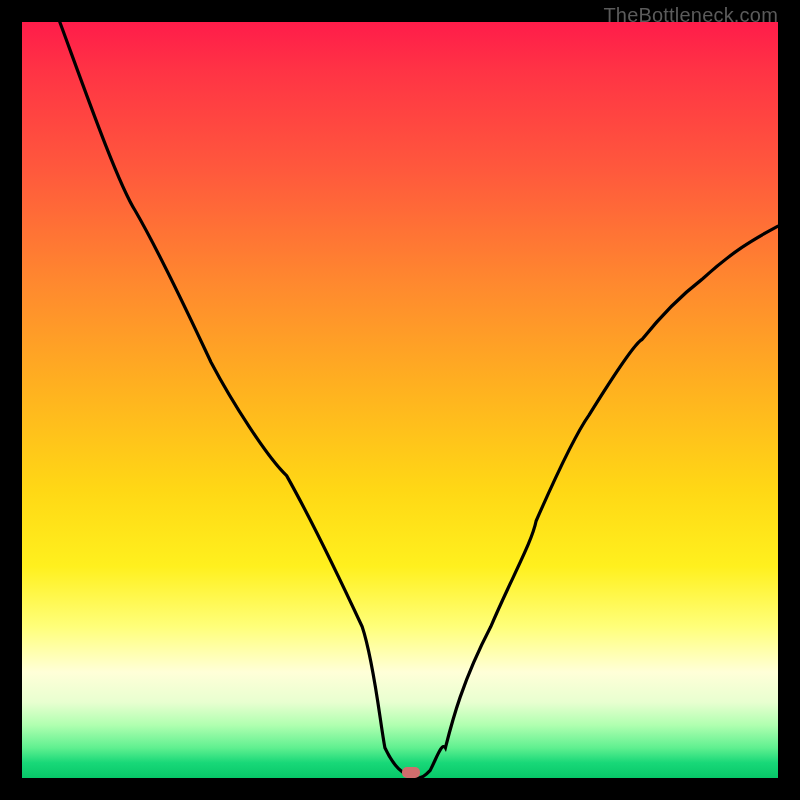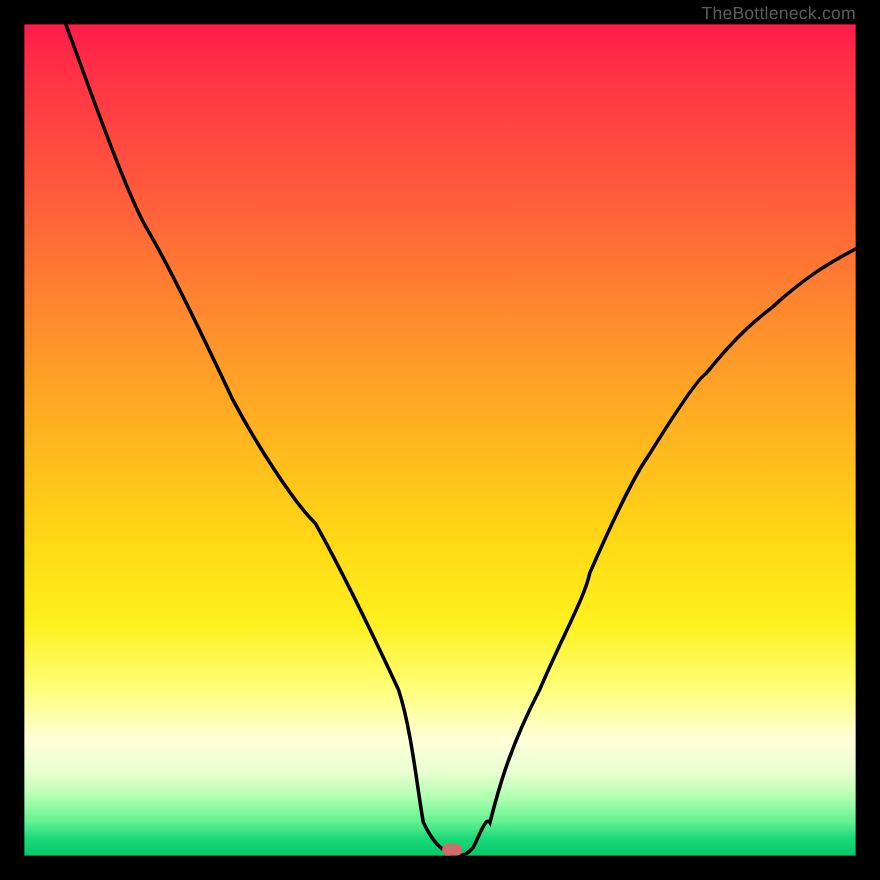--- a/index.html
+++ b/index.html
@@ -51,21 +51,21 @@
     left: 22px;
     width: 756px;
     height: 756px;
     overflow: visible;
   }
   .watermark {
     position: absolute;
     top: 4px;
     right: 22px;
     color: #5b5b5b;
-    font-size: 16px;
+    font-size: 20px;
     letter-spacing: 0.2px;
     font-weight: 400;
   }
   .marker {
     position: absolute;
     width: 18px;
     height: 11px;
     background: #cf6d6d;
     border-radius: 5px;
   }

